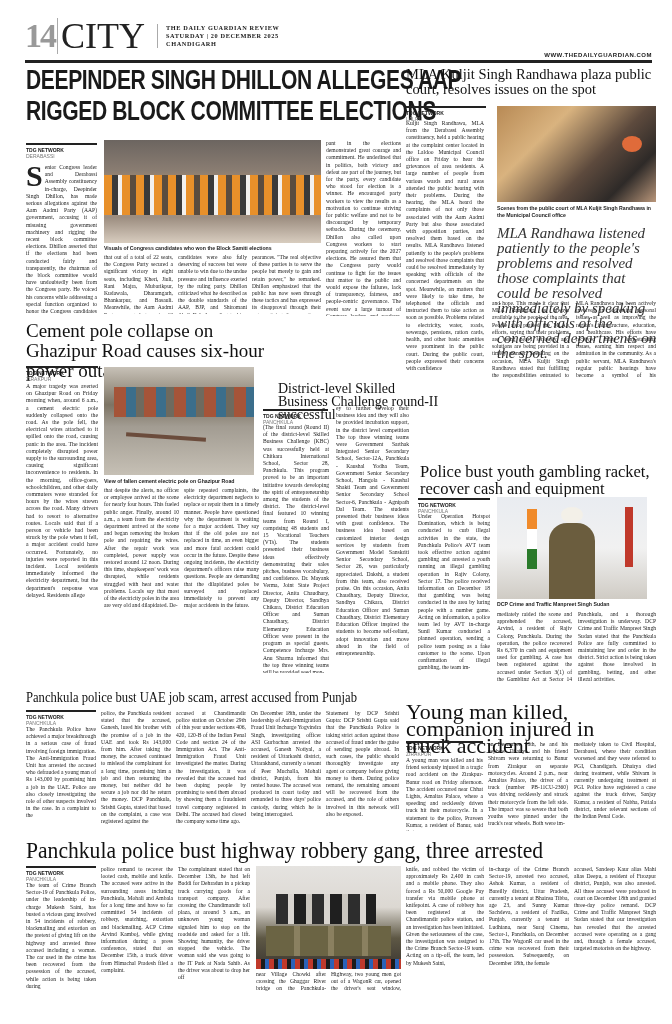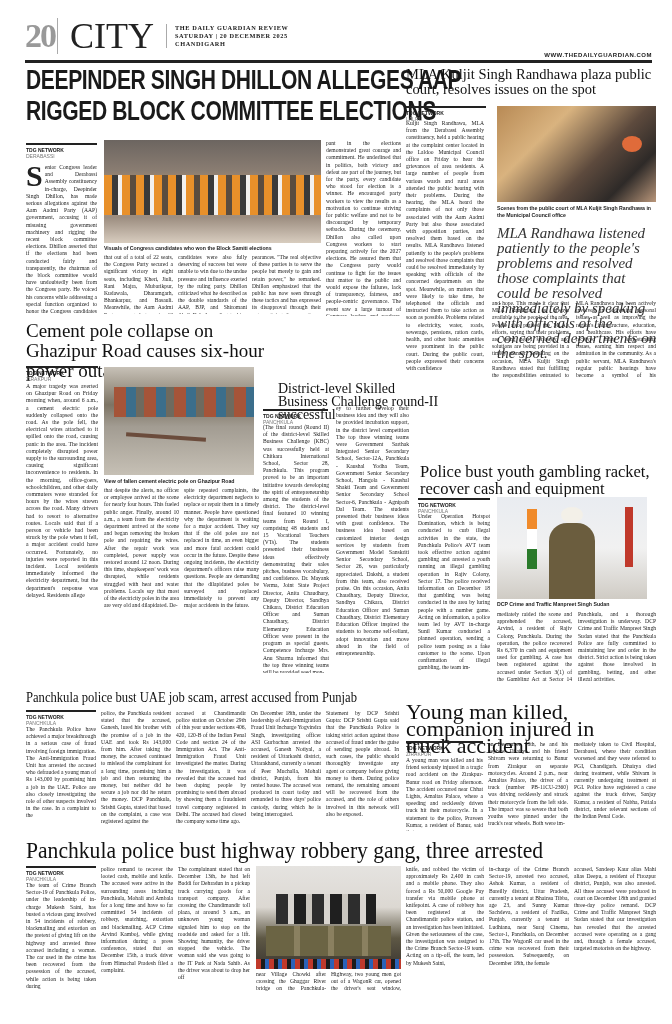--- a/index.html
+++ b/index.html
@@ -1,38 +1,38 @@
 <!DOCTYPE html>
 <html><head>
 <meta charset="utf-8">
 <style>
 *{box-sizing:border-box;margin:0;padding:0}
 body{width:672px;height:1024px;background:#fff;font-family:"Liberation Serif",serif;color:#1a1a1a;position:relative;overflow:hidden}
 .abs{position:absolute}
 .mast{left:25px;top:16px;height:40px;display:flex;align-items:center}
 .pgnum{font-family:"Liberation Serif",serif;font-size:34px;font-weight:bold;color:#999;letter-spacing:-2px;line-height:1}
-.section{font-family:"Liberation Serif",serif;font-size:36px;color:#222;line-height:1;border-left:1px solid #aaa;padding-left:12px;margin-left:2px}
+.section{font-family:"Liberation Serif",serif;font-size:36px;color:#222;line-height:1;border-left:1px solid #aaa;padding-left:3px;margin-left:2px}
 .mastinfo{margin-left:12px;border-left:1px solid #aaa;padding-left:8px;font-size:6.3px;font-weight:bold;letter-spacing:.6px;line-height:8px;text-transform:uppercase}
 .site{right:20px;top:52px;font-family:"Liberation Sans",sans-serif;font-size:6px;font-weight:bold;letter-spacing:.5px}
 .rule{left:25px;right:20px;top:60px;height:3px;background:#222}
 .bighead{font-family:"Liberation Sans",sans-serif;font-weight:bold;font-size:27px;line-height:29px;letter-spacing:-0.5px;transform:scaleX(.78);transform-origin:left top;white-space:nowrap}
 .hserif{font-family:"Liberation Serif",serif;line-height:1.05;color:#111}
 .byline{border-top:2px solid #222;padding-top:2px;font-family:"Liberation Sans",sans-serif;font-size:5px;font-weight:bold;line-height:6px}
 .byline .loc{font-weight:normal;color:#777;display:block}
 .col{font-size:5.6px;line-height:7.2px;text-align:justify;color:#222;overflow:hidden}
 .photo{overflow:hidden}
 .cap{font-family:"Liberation Sans",sans-serif;font-size:5.2px;font-weight:bold;line-height:6.5px;color:#222}
 .quote{font-style:italic;font-size:15px;line-height:15px;color:#333}
 .dropcap{float:left;font-size:30px;line-height:24px;margin-right:2px;font-weight:bold}
 </style>
 </head>
 <body>
 
 <div class="abs mast">
-  <span class="pgnum">20</span>
+  <span class="pgnum">14</span>
   <span class="section">CITY</span>
   <div class="mastinfo">
     <div>THE DAILY GUARDIAN REVIEW</div>
     <div>SATURDAY | 20 DECEMBER 2025</div>
     <div>CHANDIGARH</div>
   </div>
 </div>
 <div class="abs site">WWW.THEDAILYGUARDIAN.COM</div>
 <div class="abs rule"></div>
 

